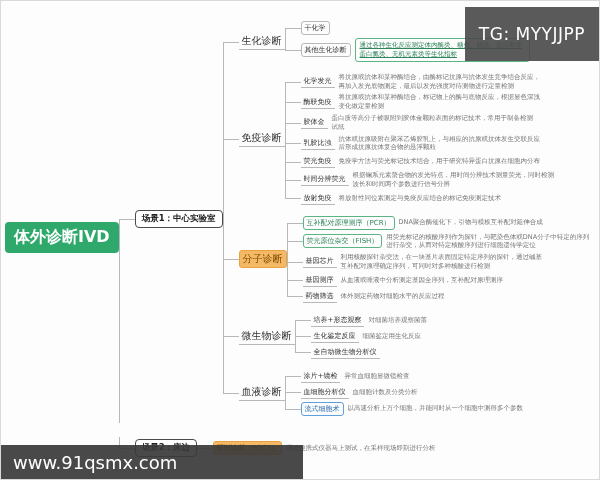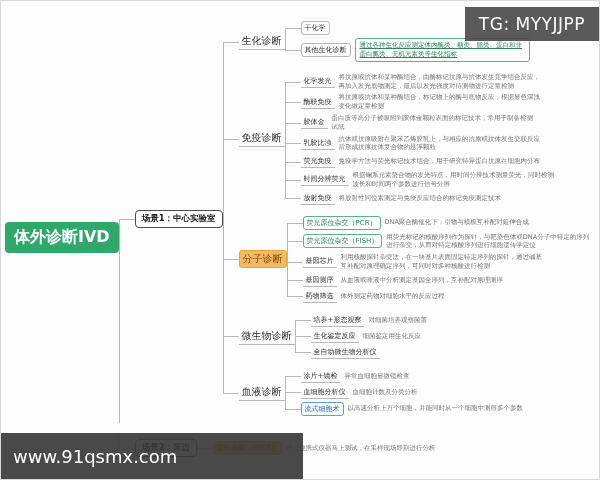--- a/index.html
+++ b/index.html
@@ -40,22 +40,22 @@
   .boxed-green { border:1px solid #5cb485; color:#2f855a; border-radius:3px; }
   .boxed-blue  { border:1px solid #5f9fdb; color:#2b6cb0; border-radius:3px; }
   .filled-orange { background:#f5b966; color:#7a4a00; border:1px solid #e8a23f;
                    border-radius:3px; }
   .desc { font-size:6.5px; color:#777; line-height:1.35; max-width:205px; }
   .note-green { font-size:6.5px; color:#2f855a; border:1px solid #5cb485;
                 border-radius:3px; padding:2px 4px; line-height:1.35; max-width:175px;text-decoration:underline; }
 
   
   .wm-top { position:absolute; top:6px; right:0; background:rgba(72,72,72,.9);
-            color:#fff; font-size:17px; padding:7px 14px; letter-spacing:.5px; }
-  .wm-bottom { position:absolute; left:0; bottom:0; width:302px; height:46px;
+            color:#fff; font-size:17px; padding:17px 14px; letter-spacing:.5px; }
+  .wm-bottom { position:absolute; left:0; bottom:0; width:302px; height:34px;
                background:rgba(58,58,58,.92); color:#fff; display:flex;
                align-items:center; padding-left:12px; font-size:18px; }
 </style>
 </head>
 <body>
 
 <div class="canvas">
 
   <div class="mindmap">
     <div class="node root">体外诊断IVD</div>
@@ -135,21 +135,21 @@
                 </div>
               </div>
             </div>
 
             <div class="child gap">
               <div class="subtree">
                 <span class="label glabel filled-orange node">分子诊断</span>
                 <div class="children">
                   <div class="child">
                     <div class="item">
-                      <span class="label boxed-green">荧光原位杂交（PCR）</span>
+                      <span class="label boxed-green">互补配对原理测序（PCR）</span>
                       <span class="desc">DNA聚合酶催化下，引物与模板互补配对延伸合成</span>
                     </div>
                   </div>
                   <div class="child">
                     <div class="item">
                       <span class="label boxed-green">荧光原位杂交（FISH）</span>
                       <span class="desc">用荧光标记的核酸序列作为探针，与靶染色体或DNA分子中特定的序列进行杂交，从而对特定核酸序列进行细胞遗传学定位</span>
                     </div>
                   </div>
                   <div class="child">

